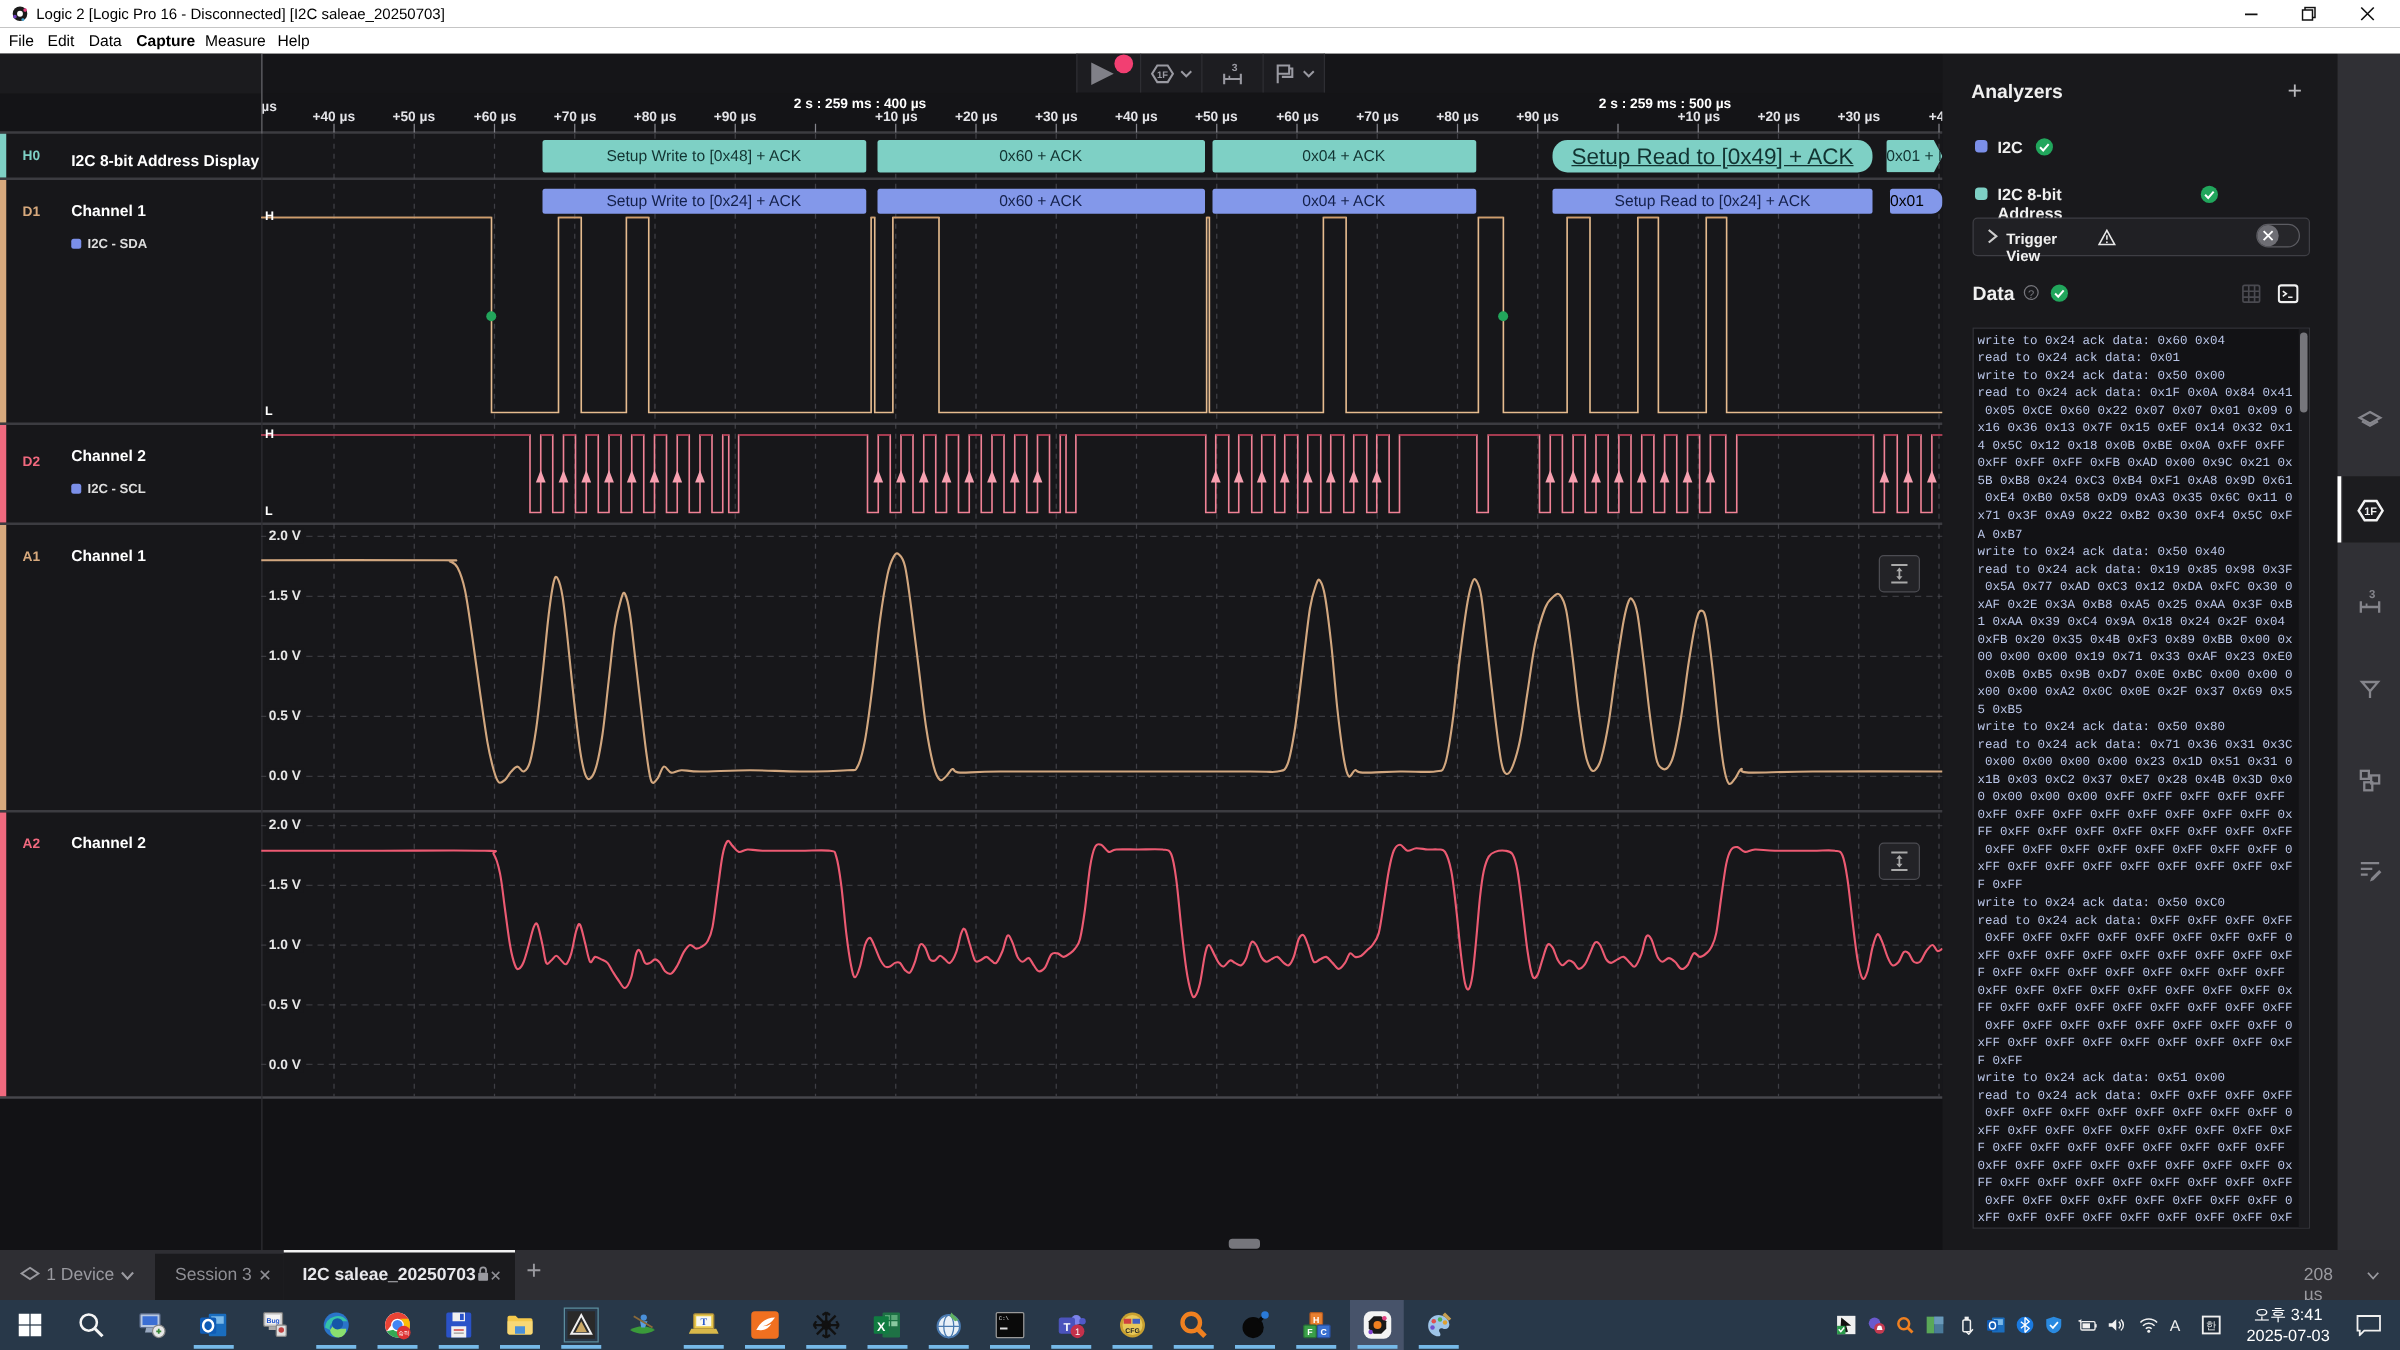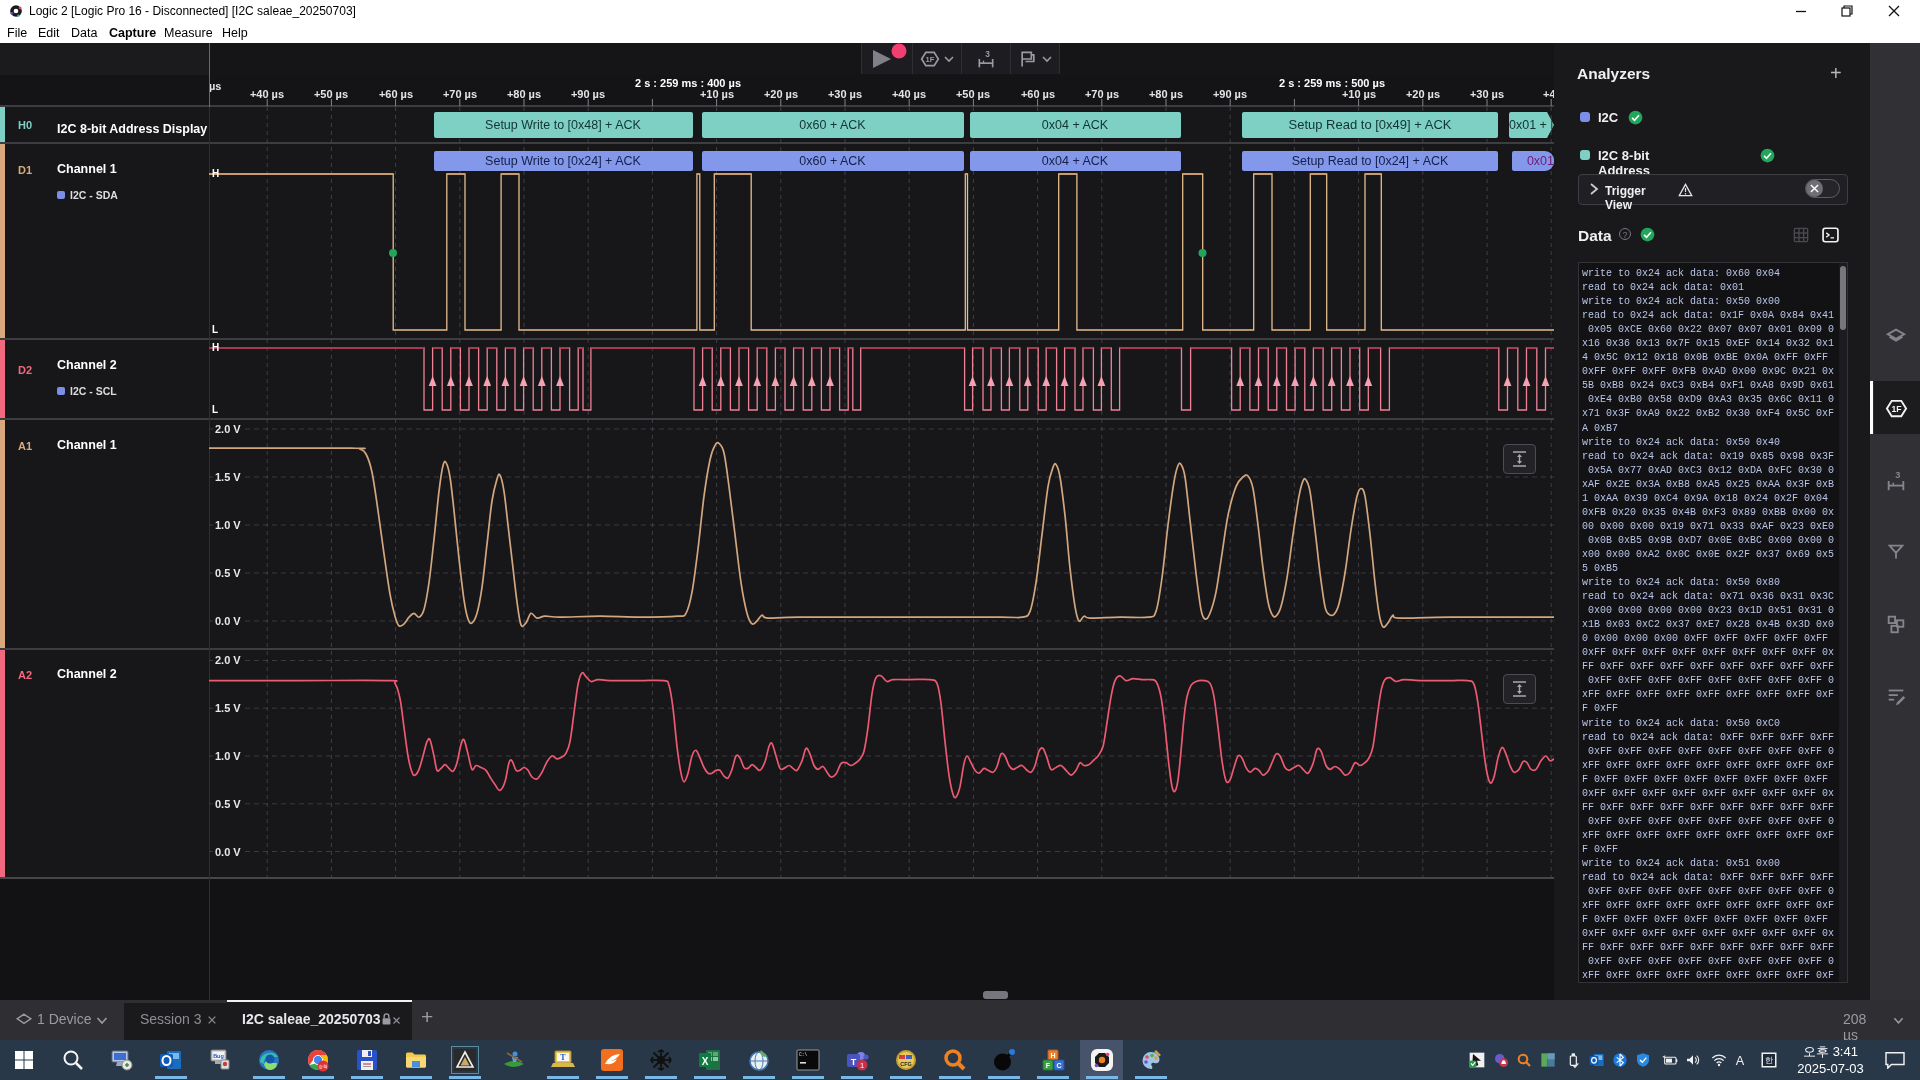--- a/index.html
+++ b/index.html
@@ -244,27 +244,27 @@
 <div class="abs" style="left:213px;top:615px;font-size:11px;font-weight:bold;color:#e8e8e8;background:#17171a;padding:0 2px;">0.0 V</div>
 <div class="abs" style="left:213px;top:654px;font-size:11px;font-weight:bold;color:#e8e8e8;background:#17171a;padding:0 2px;">2.0 V</div>
 <div class="abs" style="left:213px;top:702px;font-size:11px;font-weight:bold;color:#e8e8e8;background:#17171a;padding:0 2px;">1.5 V</div>
 <div class="abs" style="left:213px;top:750px;font-size:11px;font-weight:bold;color:#e8e8e8;background:#17171a;padding:0 2px;">1.0 V</div>
 <div class="abs" style="left:213px;top:798px;font-size:11px;font-weight:bold;color:#e8e8e8;background:#17171a;padding:0 2px;">0.5 V</div>
 <div class="abs" style="left:213px;top:846px;font-size:11px;font-weight:bold;color:#e8e8e8;background:#17171a;padding:0 2px;">0.0 V</div>
 
 <div style="position:absolute;left:433.5px;top:112px;width:259.0px;height:26px;background:#7ed0c5;border-radius:2px;color:#123432;font-size:12.5px;line-height:26px;text-align:center;overflow:hidden;white-space:nowrap;">Setup Write to [0x48] + ACK</div>
 <div style="position:absolute;left:701.5px;top:112px;width:262.0px;height:26px;background:#7ed0c5;border-radius:2px;color:#123432;font-size:12.5px;line-height:26px;text-align:center;overflow:hidden;white-space:nowrap;">0x60 + ACK</div>
 <div style="position:absolute;left:969.5px;top:112px;width:211.0px;height:26px;background:#7ed0c5;border-radius:2px;color:#123432;font-size:12.5px;line-height:26px;text-align:center;overflow:hidden;white-space:nowrap;">0x04 + ACK</div>
-<div style="position:absolute;left:1242px;top:112px;width:256px;height:26px;background:#7ed0c5;border-radius:2px;color:#123432;font-size:13px;line-height:26px;text-align:center;overflow:hidden;white-space:nowrap;">Setup Read to [0x49] + ACK</div>
+<div style="position:absolute;left:1242px;top:112px;width:256px;height:26px;background:#7ed0c5;border-radius:12px;color:#123432;font-size:18px;line-height:26px;text-align:center;overflow:hidden;white-space:nowrap;text-decoration:underline;">Setup Read to [0x49] + ACK</div>
 <div style="position:absolute;left:1509px;top:112px;width:45px;height:26px;background:#7ed0c5;border-radius:2px;color:#123432;font-size:12.5px;line-height:26px;text-align:center;overflow:hidden;white-space:nowrap;clip-path:polygon(0 0, calc(100% - 7px) 0, 100% 50%, calc(100% - 7px) 100%, 0 100%);">0x01 + N</div>
 <div style="position:absolute;left:433.5px;top:151px;width:259.0px;height:20px;background:#8398ea;border-radius:2px;color:#14204a;font-size:12.5px;line-height:20px;text-align:center;overflow:hidden;white-space:nowrap;">Setup Write to [0x24] + ACK</div>
 <div style="position:absolute;left:701.5px;top:151px;width:262.0px;height:20px;background:#8398ea;border-radius:2px;color:#14204a;font-size:12.5px;line-height:20px;text-align:center;overflow:hidden;white-space:nowrap;">0x60 + ACK</div>
 <div style="position:absolute;left:969.5px;top:151px;width:211.0px;height:20px;background:#8398ea;border-radius:2px;color:#14204a;font-size:12.5px;line-height:20px;text-align:center;overflow:hidden;white-space:nowrap;">0x04 + ACK</div>
 <div style="position:absolute;left:1242px;top:151px;width:256px;height:20px;background:#8398ea;border-radius:2px;color:#14204a;font-size:12.5px;line-height:20px;text-align:center;overflow:hidden;white-space:nowrap;">Setup Read to [0x24] + ACK</div>
-<div style="position:absolute;left:1512px;top:151px;width:42px;height:20px;background:#8398ea;border-radius:2px 9px 9px 2px;color:#701a75;font-size:12.5px;line-height:20px;text-align:right;overflow:hidden;white-space:nowrap;">0x01</div>
+<div style="position:absolute;left:1512px;top:151px;width:42px;height:20px;background:#8398ea;border-radius:2px 9px 9px 2px;color:#000000;font-size:12.5px;line-height:20px;text-align:left;overflow:hidden;white-space:nowrap;">0x01</div>
 
 <div class="abs" style="left:1503px;top:444px;width:33px;height:30px;background:#232327;border:1px solid #4c4c52;border-radius:4px;">
  <svg width="31" height="28" viewBox="0 0 31 28">
         <line x1="9" y1="7" x2="22" y2="7" stroke="#aaa" stroke-width="1.5"></line>
         <line x1="9" y1="21" x2="22" y2="21" stroke="#aaa" stroke-width="1.5"></line>
         <path d="M15.5 9 L13 12 L18 12 Z M15.5 19 L13 16 L18 16 Z" fill="#aaa"></path>
         <line x1="15.5" y1="11" x2="15.5" y2="17" stroke="#aaa" stroke-width="1.4"></line>
       </svg>
 </div>
 <div class="abs" style="left:1503px;top:674px;width:33px;height:30px;background:#232327;border:1px solid #4c4c52;border-radius:4px;">

